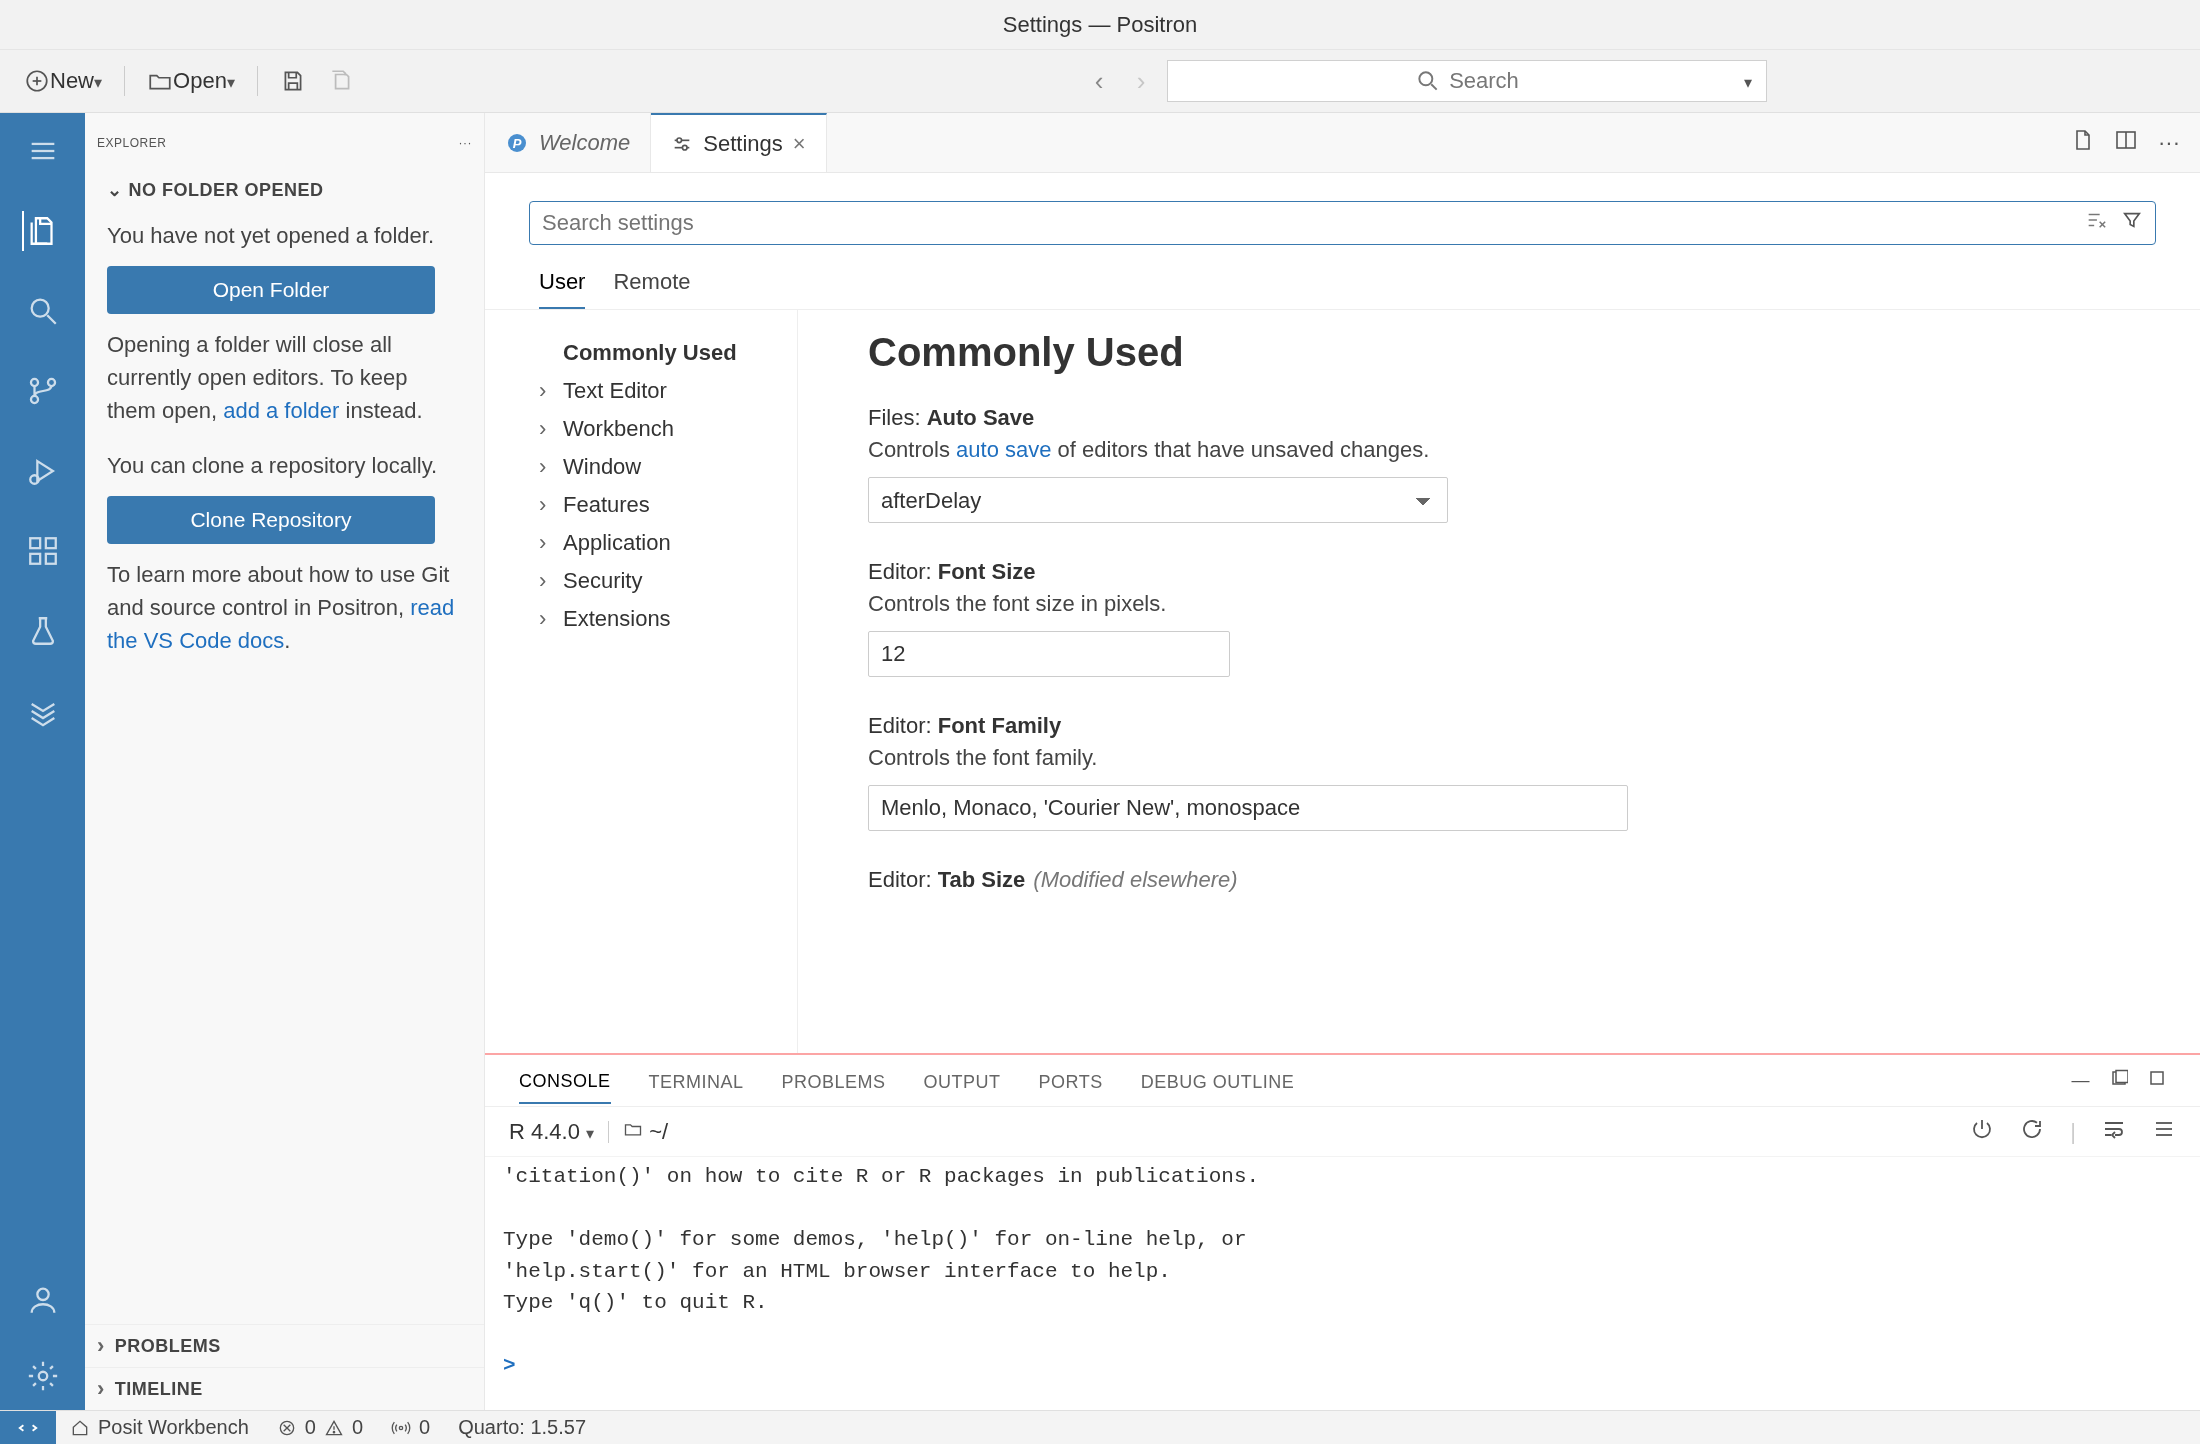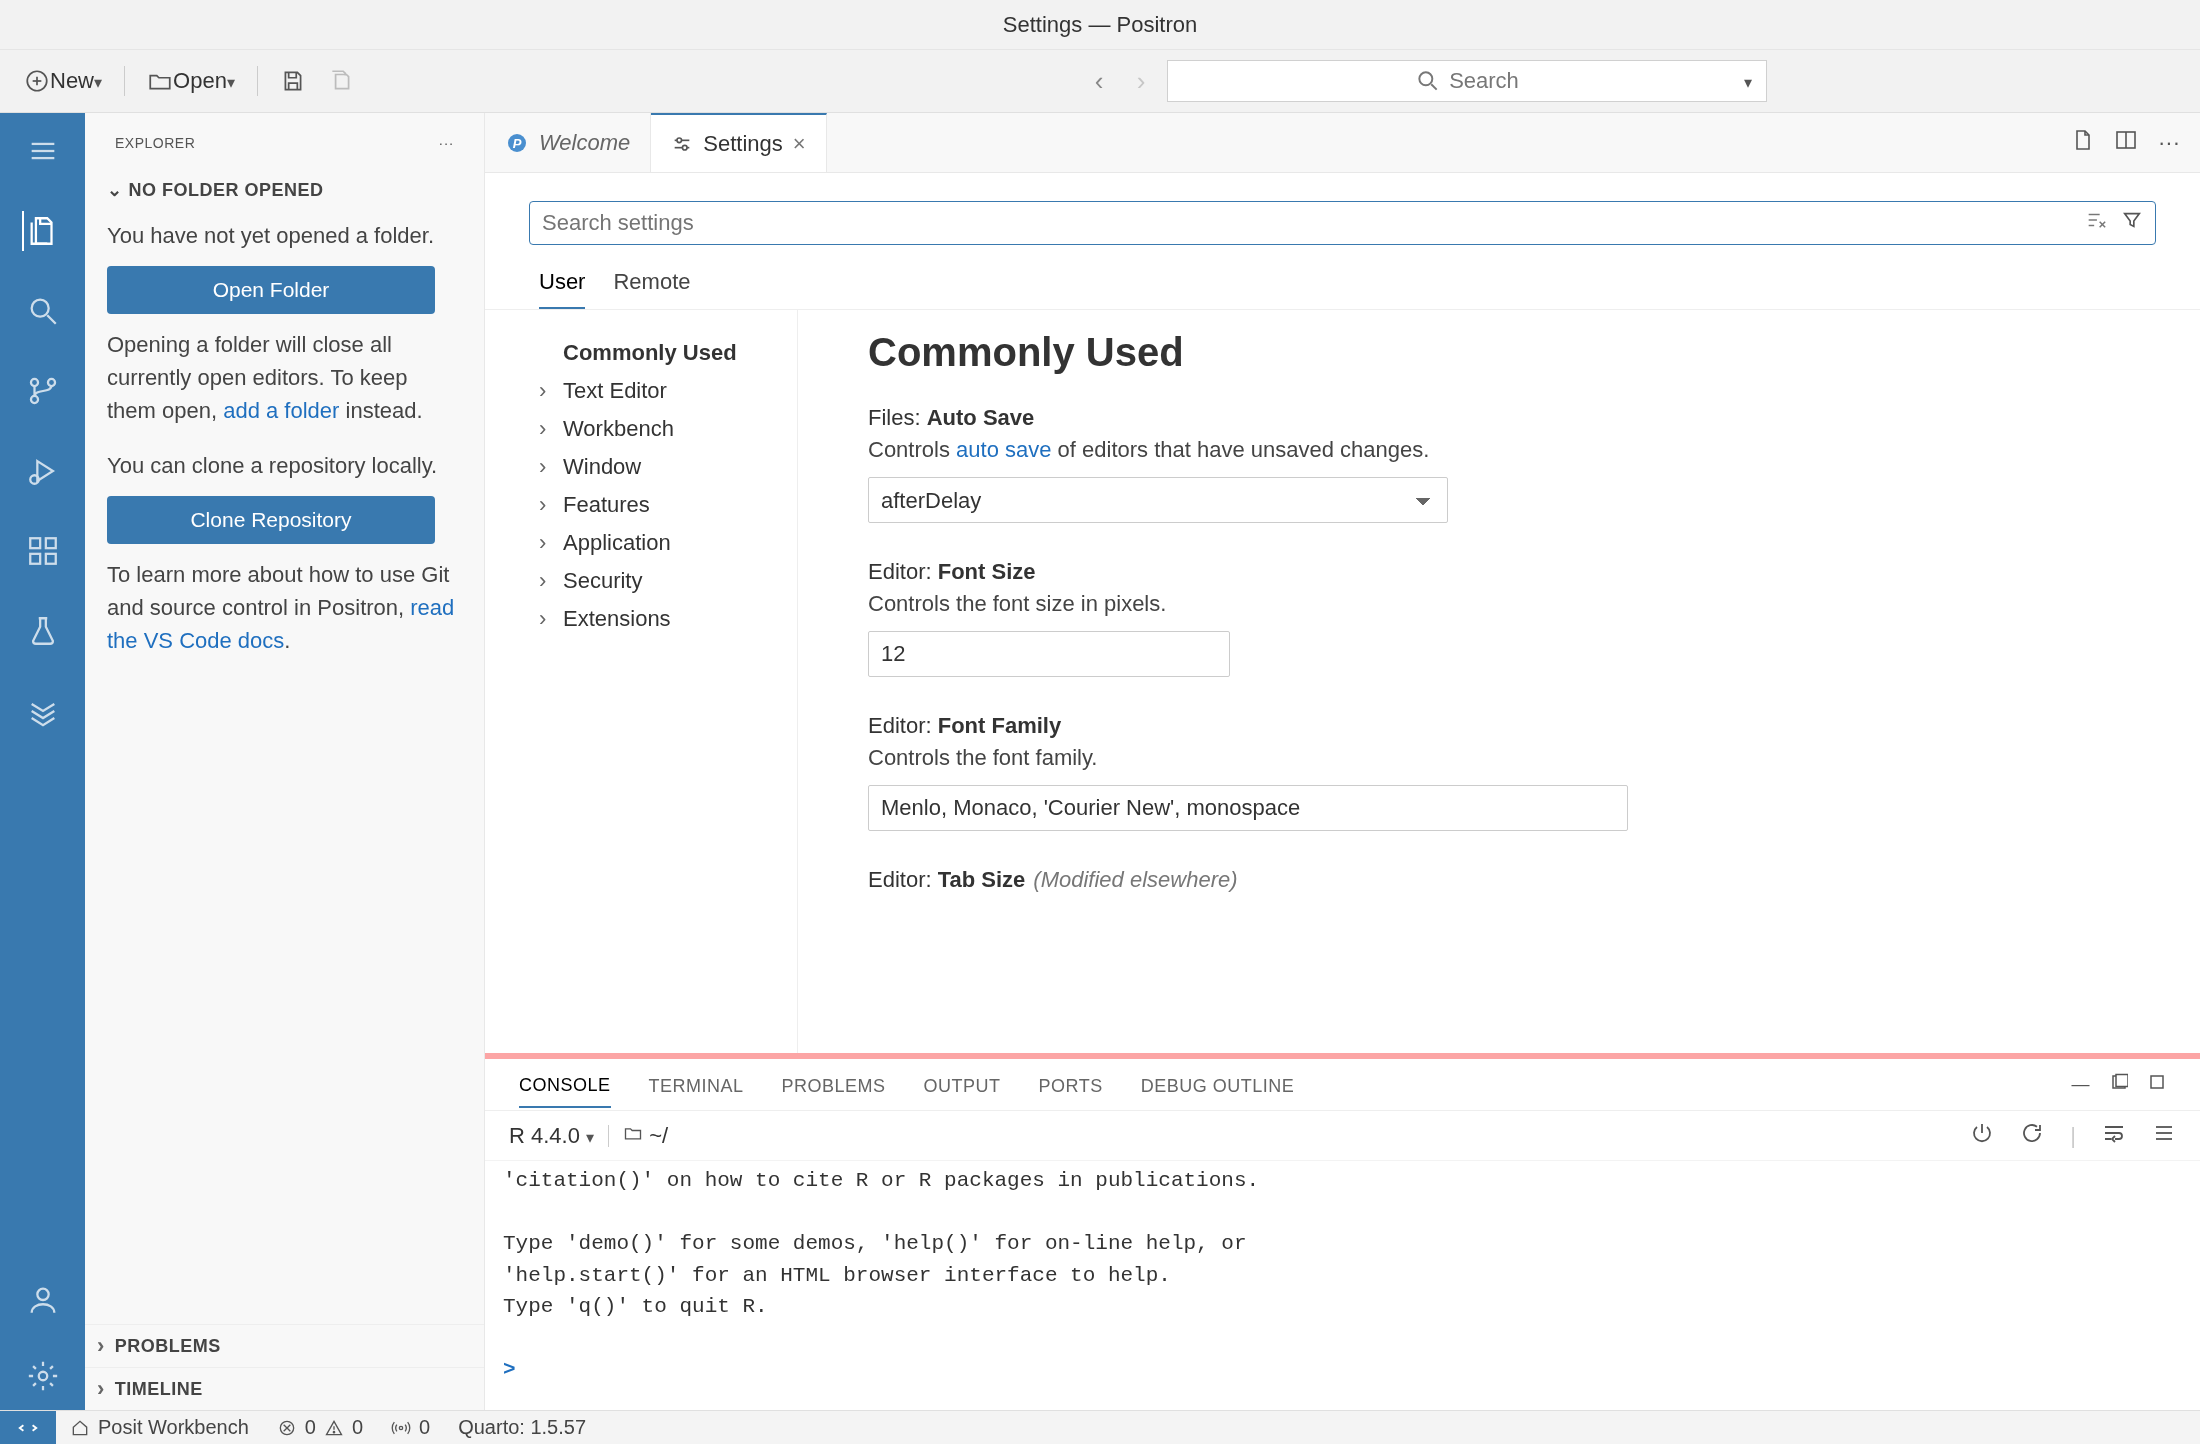--- a/index.html
+++ b/index.html
@@ -14,21 +14,21 @@
 .menubar .search .chev { position: absolute; right: 14px; color: #888; }
 .menubar .right-spacer { width: 405px; }
 .main { display: flex; height: 1297px; }
 .activitybar { width: 85px; background: #3979af; display: flex; flex-direction: column; align-items: center; padding-top: 18px; gap: 40px; }
 .activitybar .item { width: 40px; height: 40px; display: flex; align-items: center; justify-content: center; cursor: pointer; opacity: 0.75; }
 .activitybar .item.active { opacity: 1; }
 .activitybar .item.active-border { border-left: 2px solid #fff; margin-left: -2px; padding-left: 0; opacity: 1; }
 .activitybar svg { stroke: #fff; fill: none; stroke-width: 1.6; }
 .activitybar .bottom { margin-top: auto; margin-bottom: 14px; display: flex; flex-direction: column; gap: 36px; align-items: center; }
 .sidebar { width: 400px; background: #f8f8f8; border-right: 1px solid #e8e8e8; display: flex; flex-direction: column; }
-.sidebar .header { height: 60px; display: flex; align-items: center; justify-content: space-between; padding: 0 30px; font-size: 14px; letter-spacing: 0.5px; color: #555; }
+.sidebar .header { height: 60px; display: flex; align-items: center; justify-content: space-between; padding: 0 12px; font-size: 12px; letter-spacing: 0.5px; color: #555; }
 .sidebar .section-title { padding: 6px 12px 6px 22px; font-size: 18px; font-weight: 700; letter-spacing: 0.5px; color: #444; display: flex; align-items: center; gap: 6px; }
 .sidebar .content { padding: 12px 22px; color: #444; line-height: 1.5; }
 .sidebar .blue-btn { width: 328px; margin: 14px 0; height: 48px; background: #3979af; color: #fff; border: none; border-radius: 4px; font-size: 21px; cursor: pointer; }
 .sidebar .link { color: #1f6fbf; cursor: pointer; }
 .sidebar .bottom-sections { margin-top: auto; }
 .sidebar .collapse-sec { padding: 8px 12px; font-size: 18px; font-weight: 700; letter-spacing: 0.5px; color: #444; display: flex; align-items: center; gap: 6px; border-top: 1px solid #eee; }
 .editor { flex: 1; display: flex; flex-direction: column; }
 .tabs { height: 60px; display: flex; align-items: stretch; border-bottom: 1px solid #e8e8e8; background: #f8f8f8; }
 .tab { display: flex; align-items: center; gap: 10px; padding: 0 20px; border-right: 1px solid #e8e8e8; cursor: pointer; color: #666; }
 .tab.active { background: #fff; border-top: 2px solid #3979af; color: #333; }
@@ -53,21 +53,21 @@
 .setting .label { font-size: 22px; }
 .setting .label .cat { font-weight: 400; }
 .setting .label .name { font-weight: 700; }
 .setting .label .modified { font-style: italic; color: #777; font-weight: 400; margin-left: 8px; }
 .setting .desc { color: #444; margin-top: 6px; }
 .setting .desc .link { color: #1f6fbf; cursor: pointer; }
 .setting select, .setting input { margin-top: 14px; height: 46px; border: 1px solid #ccc; border-radius: 2px; padding: 0 12px; font-size: 22px; background: #fff; color: #333; }
 .setting select { width: 580px; appearance: none; background-image: linear-gradient(45deg, transparent 50%, #666 50%), linear-gradient(135deg, #666 50%, transparent 50%); background-position: calc(100% - 24px) 20px, calc(100% - 16px) 20px; background-size: 8px 8px; background-repeat: no-repeat; }
 .setting input.num { width: 362px; }
 .setting input.text { width: 760px; }
-.panel { height: 357px; border-top: 6px solid #fca5a5; display: flex; flex-direction: column; background: #fff; }
+.panel { height: 357px; border-top: 2px solid #fca5a5; display: flex; flex-direction: column; background: #fff; }
 .panel-tabs { height: 52px; display: flex; align-items: center; gap: 38px; padding: 0 34px; border-bottom: 1px solid #eee; font-size: 18px; letter-spacing: 0.5px; color: #666; }
 .panel-tabs .ptab { cursor: pointer; padding-bottom: 10px; padding-top: 14px; }
 .panel-tabs .ptab.active { color: #000; border-bottom: 2px solid #3979af; }
 .panel-tabs .right { margin-left: auto; display: flex; gap: 20px; color: #555; align-items: center; }
 .console-toolbar { height: 50px; display: flex; align-items: center; gap: 14px; padding: 0 24px; border-bottom: 1px solid #f3f3f3; color: #333; }
 .console-toolbar .right { margin-left: auto; display: flex; gap: 26px; color: #444; align-items: center; }
 .console-body { flex: 1; font-family: Menlo, Monaco, "Courier New", monospace; font-size: 21px; line-height: 1.5; padding: 4px 18px; color: #333; white-space: pre; position: relative; overflow: hidden; }
 .console-body .prompt { color: #1f6fbf; font-weight: 700; }
 .statusbar { height: 34px; background: #f4f4f4; border-top: 1px solid #e0e0e0; display: flex; align-items: center; font-size: 20px; color: #444; }
 .statusbar .remote { width: 56px; height: 100%; background: #3979af; color: #fff; display: flex; align-items: center; justify-content: center; }

